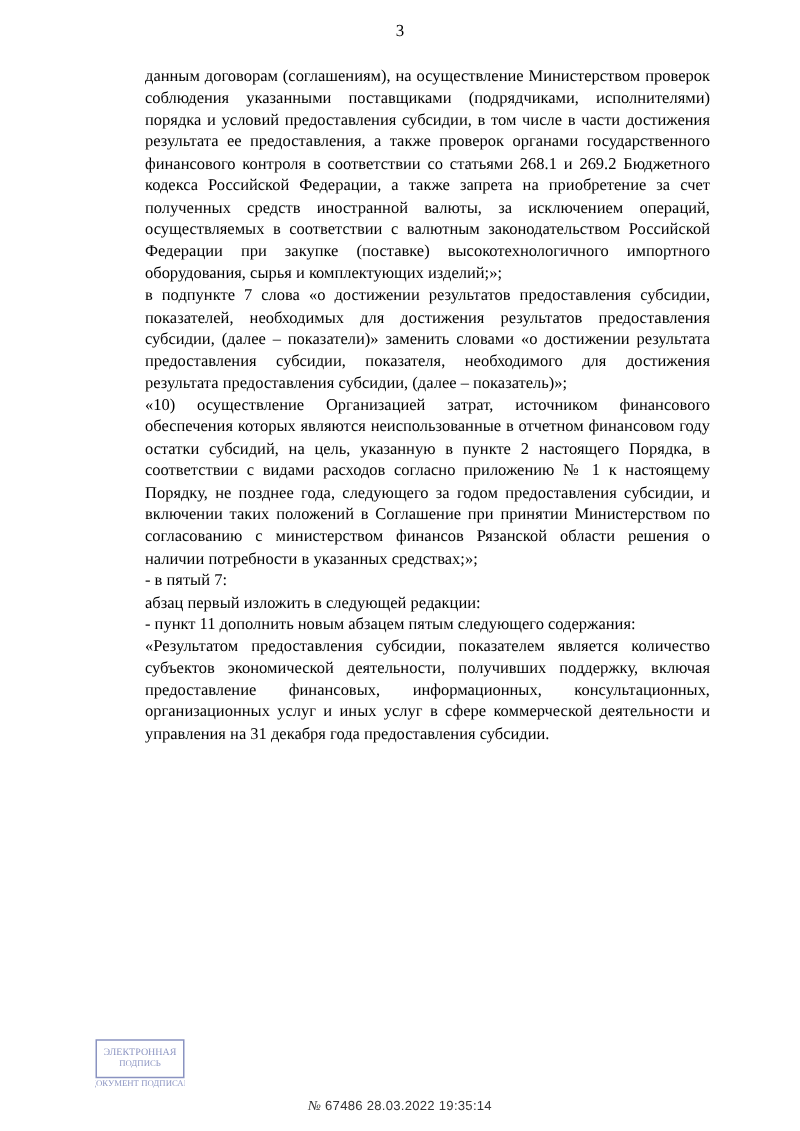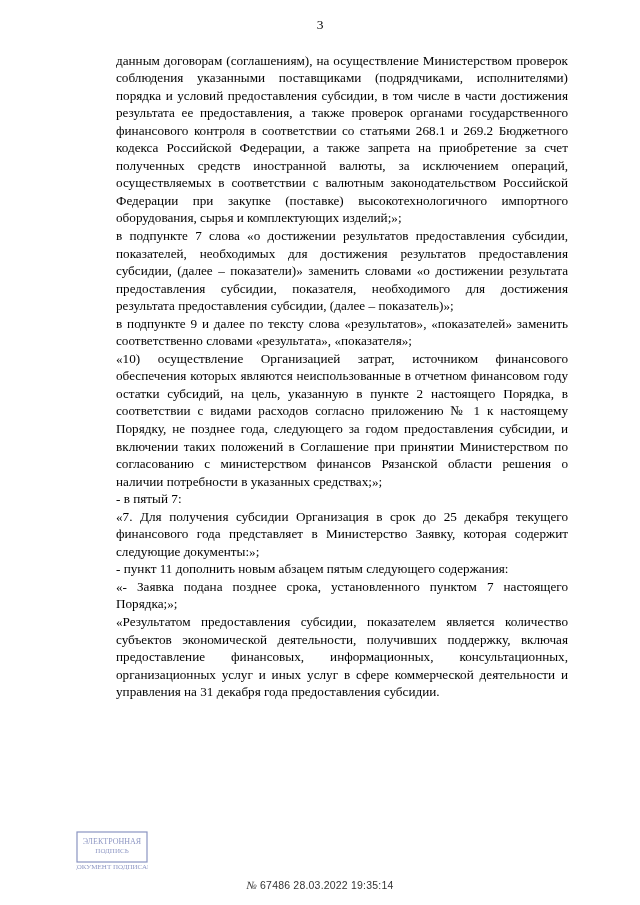--- a/index.html
+++ b/index.html
@@ -77,26 +77,24 @@
 </head>
 <body>
 
 <div class="page">
 
   <div class="page-number">3</div>
 
   <div class="body-text">
     <p class="p-noindent">данным договорам (соглашениям), на осуществление Министерством проверок соблюдения указанными поставщиками (подрядчиками, исполнителями) порядка и условий предоставления субсидии, в том числе в части достижения результата ее предоставления, а также проверок органами государственного финансового контроля в соответствии со статьями 268.1 и 269.2 Бюджетного кодекса Российской Федерации, а также запрета на приобретение за счет полученных средств иностранной валюты, за исключением операций, осуществляемых в соответствии с валютным законодательством Российской Федерации при закупке (поставке) высокотехнологичного импортного оборудования, сырья и комплектующих изделий;»;</p>
     <p class="p-indent">в подпункте 7 слова «о достижении результатов предоставления субсидии, показателей, необходимых для достижения результатов предоставления субсидии, (далее – показатели)» заменить словами «о достижении результата предоставления субсидии, показателя, необходимого для достижения результата предоставления субсидии, (далее – показатель)»;</p>
-    <p class="p-indent">в подпункте 9 и далее по тексту слова «результатов», «показателей» заменить соответственно словами «результата», «показателя»;</p>
     <p class="p-indent">«10) осуществление Организацией затрат, источником финансового обеспечения которых являются неиспользованные в отчетном финансовом году остатки субсидий, на цель, указанную в пункте 2 настоящего Порядка, в соответствии с видами расходов согласно приложению № 1 к настоящему Порядку, не позднее года, следующего за годом предоставления субсидии, и включении таких положений в Соглашение при принятии Министерством по согласованию с министерством финансов Рязанской области решения о наличии потребности в указанных средствах;»;</p>
     <p class="p-indent">- в пятый 7:</p>
-    <p class="p-indent">«7. Для получения субсидии Организация в срок до 25 декабря текущего финансового года представляет в Министерство Заявку, которая содержит следующие документы:»;</p>
+    <p class="p-indent">абзац первый изложить в следующей редакции:</p>
     <p class="p-indent">- пункт 11 дополнить новым абзацем пятым следующего содержания:</p>
-    <p class="p-indent">«- Заявка подана позднее срока, установленного пунктом 7 настоящего Порядка;»;</p>
     <p class="p-indent">«Результатом предоставления субсидии, показателем является количество субъектов экономической деятельности, получивших поддержку, включая предоставление финансовых, информационных, консультационных, организационных услуг и иных услуг в сфере коммерческой деятельности и управления на 31 декабря года предоставления субсидии.</p>
   </div>
 
   <div class="stamp">
     <svg width="72" height="42" viewBox="0 0 72 42" xmlns="http://www.w3.org/2000/svg">
       <rect x="1" y="1" width="70" height="30" fill="none" stroke="#2b3c8f" stroke-width="1.2"></rect>
       <text x="36" y="13" font-family="Liberation Serif, serif" font-size="8" fill="#2b3c8f" text-anchor="middle">ЭЛЕКТРОННАЯ</text>
       <text x="36" y="22" font-family="Liberation Serif, serif" font-size="7" fill="#2b3c8f" text-anchor="middle">ПОДПИСЬ</text>
       <text x="36" y="38" font-family="Liberation Serif, serif" font-size="7" fill="#2b3c8f" text-anchor="middle">ДОКУМЕНТ ПОДПИСАН</text>
     </svg>

